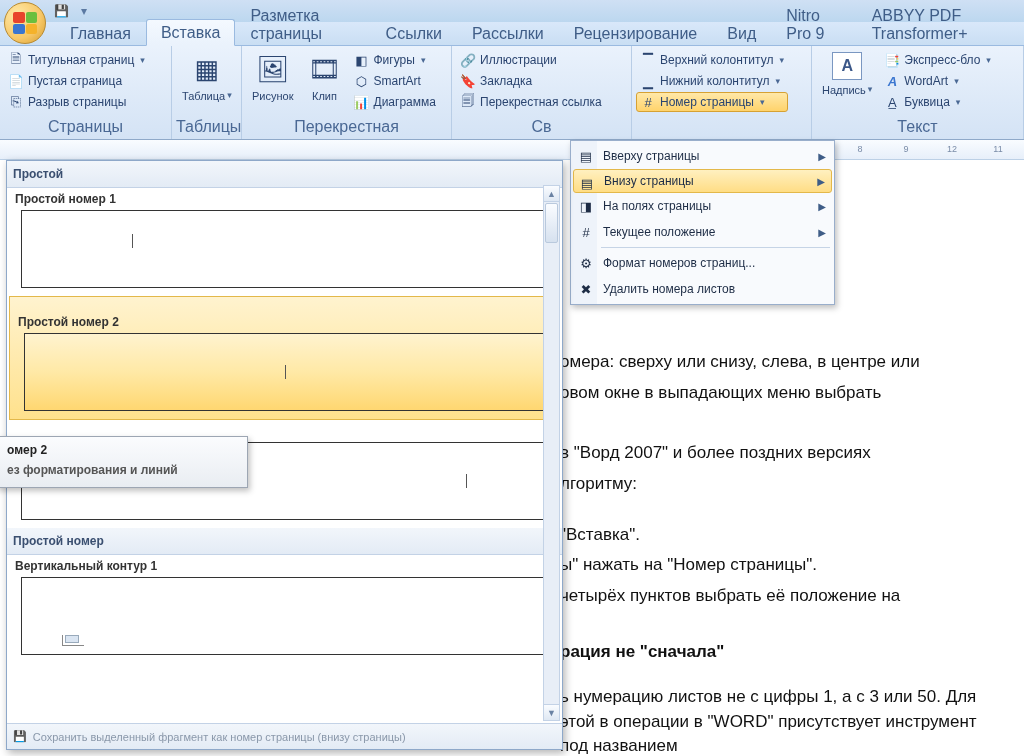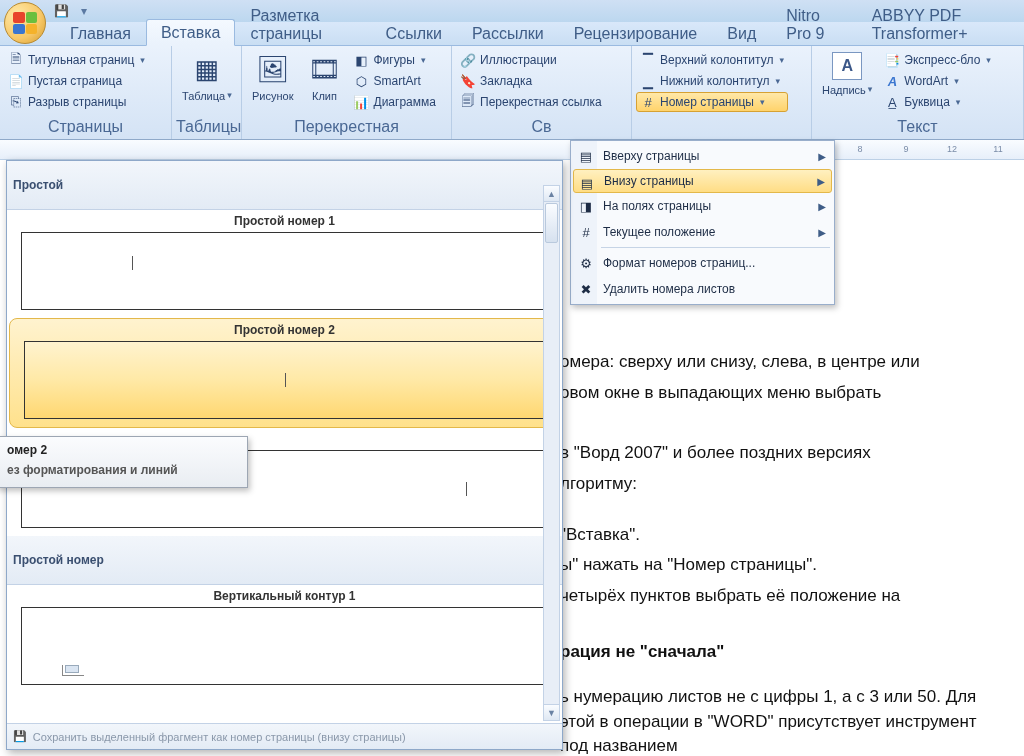--- a/index.html
+++ b/index.html
@@ -46,25 +46,25 @@
   
   .menu1 { position:absolute; left:570px; top:140px; width:265px; background:linear-gradient(90deg,#eef3fa 26px,#f8fafd 26px); border:1px solid #99aecb; box-shadow:2px 3px 6px rgba(0,0,0,0.25); z-index:30; padding:2px;}
   .menu1 .mi { display:flex; align-items:center; height:26px; padding-left:30px; position:relative; cursor:pointer; color:#1d2c45; font-size:12px;}
   .menu1 .mi .mic{ position:absolute; left:4px; top:4px; width:18px; height:18px; display:flex; align-items:center; justify-content:center; font-size:13px;}
   .menu1 .mi .arrow{ position:absolute; right:6px; font-size:10px; color:#3f5d87;}
   .menu1 .mi.hl{ background:linear-gradient(#fff0c0,#ffdd85); border:1px solid #e3b84a; border-radius:3px; height:24px;}
   .menu1 .sep{ height:1px; background:#c6d4e6; margin:2px 2px 2px 28px;}
 
   
   .gallery { position:absolute; left:6px; top:160px; width:557px; height:590px; background:#fff; border:1px solid #8ea8c9; box-shadow:2px 3px 8px rgba(0,0,0,0.3); z-index:40;}
-  .gallery .gheader{ background:linear-gradient(#f2f6fb,#e3ebf5); border-bottom:1px solid #c3d2e6; padding:17px 6px; font-weight:bold; color:#3a4f70; font-size:12px;}
-  .gallery .item-label{ padding:4px 8px 2px 8px; font-weight:bold; font-size:12px; color:#333;text-align:center;}
+  .gallery .gheader{ background:linear-gradient(#f2f6fb,#e3ebf5); border-bottom:1px solid #c3d2e6; padding:6px 6px; font-weight:bold; color:#3a4f70; font-size:12px;}
+  .gallery .item-label{ padding:4px 8px 2px 8px; font-weight:bold; font-size:12px; color:#333;}
   .gallery .preview{ margin:2px 14px 8px 14px; height:78px; border:1px solid #333; background:#fff; position:relative;}
   .gallery .preview.highlight{ background:linear-gradient(#fff3cf 0%, #ffe9a6 50%, #ffd771 100%); }
-  .gallery .item.highlight-row{ background:linear-gradient(#fff3cf,#ffe18c); border:1px solid #e3b84a; border-radius:8px; margin:0 2px; padding-top:0;}
+  .gallery .item.highlight-row{ background:linear-gradient(#fff3cf,#ffe18c); border:1px solid #e3b84a; border-radius:0; margin:0 2px; padding-top:14px;}
   .gallery .tick{ position:absolute; width:1px; height:14px; background:#555; top:50%; transform:translateY(-50%);}
   .gallery .footer{ position:absolute; bottom:0; left:0; right:0; height:26px; background:linear-gradient(#f2f6fb,#e3ebf5); border-top:1px solid #c3d2e6; display:flex; align-items:center; gap:6px; padding:0 6px; color:#8a98aa; font-size:11px;}
   .gallery .scroll{ position:absolute; right:2px; top:24px; bottom:28px; width:17px; background:#e8eef7; border:1px solid #c3d2e6;}
   .gallery .scroll .arrow-btn{ height:16px; background:linear-gradient(#fafcff,#dfe8f3); display:flex; align-items:center; justify-content:center; font-size:9px; color:#6a82a3; border-bottom:1px solid #c3d2e6;}
   .gallery .scroll .arrow-btn.bot{ position:absolute; bottom:0; left:0; right:0; border-top:1px solid #c3d2e6; border-bottom:none;}
   .gallery .scroll .thumb{ position:absolute; top:17px; left:1px; right:1px; height:40px; background:linear-gradient(#fafcff,#d6e1ef); border:1px solid #b9c9dd; border-radius:2px;}
 
   
   .tooltip{ position:absolute; left:-4px; top:436px; width:252px; background:linear-gradient(#fbfcfe,#e9edf2); border:1px solid #9da6b3; box-shadow:2px 3px 6px rgba(0,0,0,0.25); z-index:60; padding:6px 10px 10px 10px; font-size:12px; color:#333;}
   .tooltip .tt-title{ font-weight:bold; margin-bottom:6px; color:#222;}

